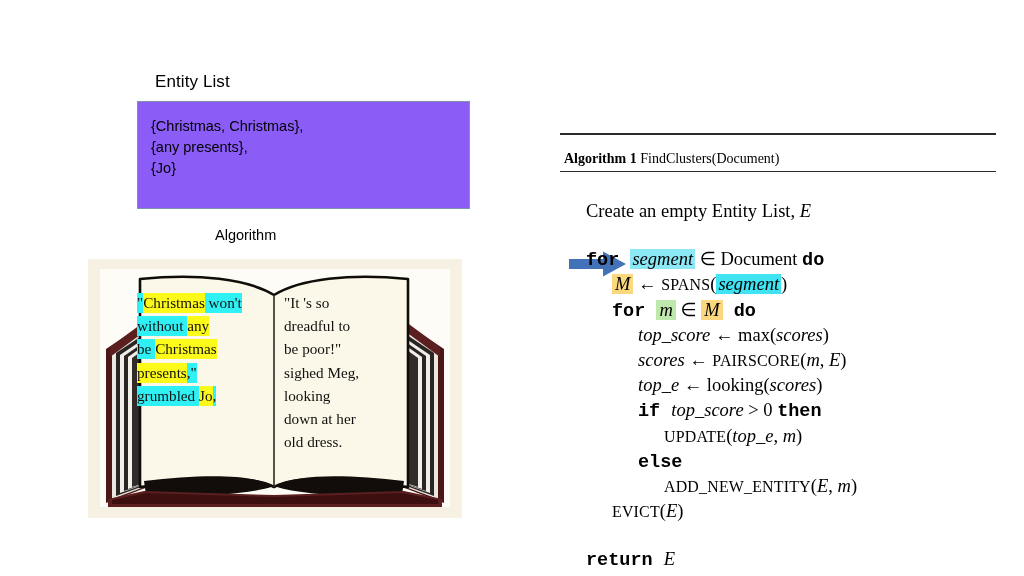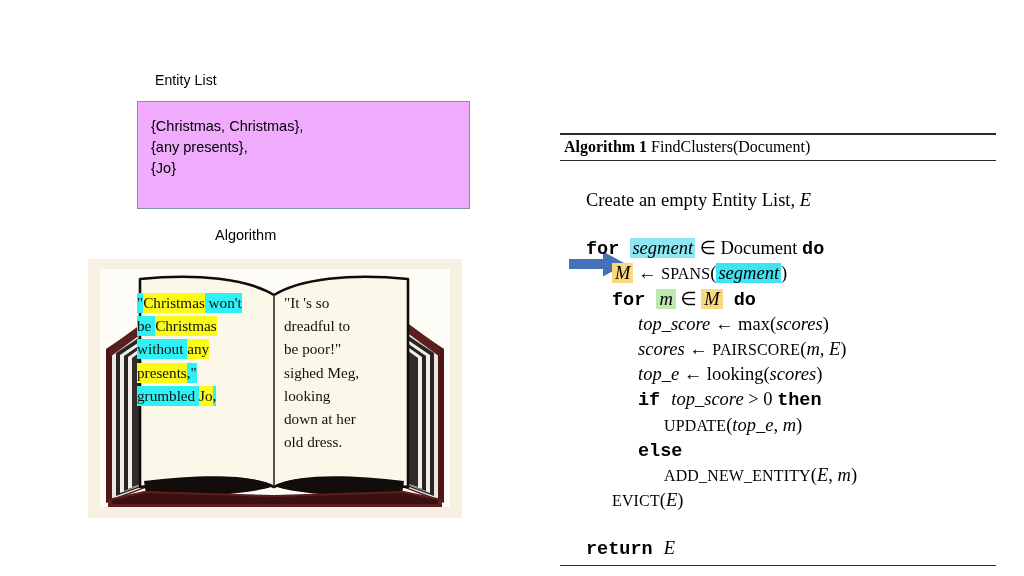--- a/index.html
+++ b/index.html
@@ -14,33 +14,33 @@
     overflow: hidden;
     font-family: "Liberation Sans", sans-serif;
     -webkit-font-smoothing: antialiased;
   }
 
   
   #entity-list-label {
     position: absolute;
     left: 155px;
     top: 72px;
-    font-size: 14px;
+    font-size: 17px;
     color: #000000;
     letter-spacing: 0.1px;
   }
 
   #entity-list-box {
     position: absolute;
     left: 137px;
     top: 101px;
     width: 333px;
     height: 108px;
     border: 1.4px solid #7e93ae;
-    background: #f0abfc;
+    background: #8b5cf6;
     box-sizing: border-box;
   }
   #entity-list-box .entity-rows {
     padding: 14px 0 0 13px;
   }
   #entity-list-box .entity-row {
     font-size: 14.5px;
     line-height: 21px;
     color: #000000;
     white-space: pre;
@@ -97,22 +97,22 @@
     top: 133px;
     width: 436px;
     font-family: "Liberation Serif", serif;
     color: #000000;
   }
   .alg-rule-top    { border-top: 2.4px solid #2a2a2a; }
   .alg-rule-mid    { border-top: 1.3px solid #2a2a2a; }
   .alg-rule-bottom { border-top: 1.6px solid #2a2a2a; }
 
   #alg-title {
-    font-size: 16px;
-    padding: 3px 0 4px 4px;
+    font-size: 14px;
+    padding: 16px 0 4px 4px;
     white-space: nowrap;
   }
   #alg-title .b { font-weight: bold; }
 
   #alg-body { padding: 4px 0 4px 0; }
   .alg-line {
     font-size: 18.5px;
     line-height: 25.2px;
     white-space: nowrap;
     height: 25.2px;
@@ -188,22 +188,22 @@
     <path d="M56,222 C110,216 160,214 186,227 C160,236 110,238 58,236 Z" fill="#120d0b"></path>
 
     <path d="M316,222 C262,216 212,214 186,227 C212,236 262,238 314,236 Z" fill="#120d0b"></path>
 
     <path d="M20,240 L56,232 L186,236 L316,232 L354,240 L354,248 L20,248 Z" fill="#5c1f1f"></path>
     <path d="M24,241 L58,234 L186,238 L314,234 L350,241 L350,245 L24,245 Z" fill="#3d1010"></path>
   </svg>
 
   <div class="page-text" id="left-page-text">
       <span class="ln"><span class="hl hl-c">"</span><span class="hl hl-y">Christmas</span><span class="hl hl-c"> </span><span class="hl hl-c">won't</span></span>
+      <span class="ln"><span class="hl hl-c">without </span><span class="hl hl-y">any</span></span>
       <span class="ln"><span class="hl hl-c">be </span><span class="hl hl-y">Christmas</span><span class="hl hl-c"> </span></span>
-      <span class="ln"><span class="hl hl-c">without </span><span class="hl hl-y">any</span></span>
       <span class="ln"><span class="hl hl-y">presents</span><span class="hl hl-c">,"</span></span>
       <span class="ln"><span class="hl hl-c">grumbled </span><span class="hl hl-y">Jo</span><span class="hl hl-c">,</span></span>
     </div>
   <div class="page-text" id="right-page-text">
       <span class="ln">"It 's so</span>
       <span class="ln">dreadful to</span>
       <span class="ln">be poor!"</span>
       <span class="ln">sighed Meg,</span>
       <span class="ln">looking</span>
       <span class="ln">down at her</span>

